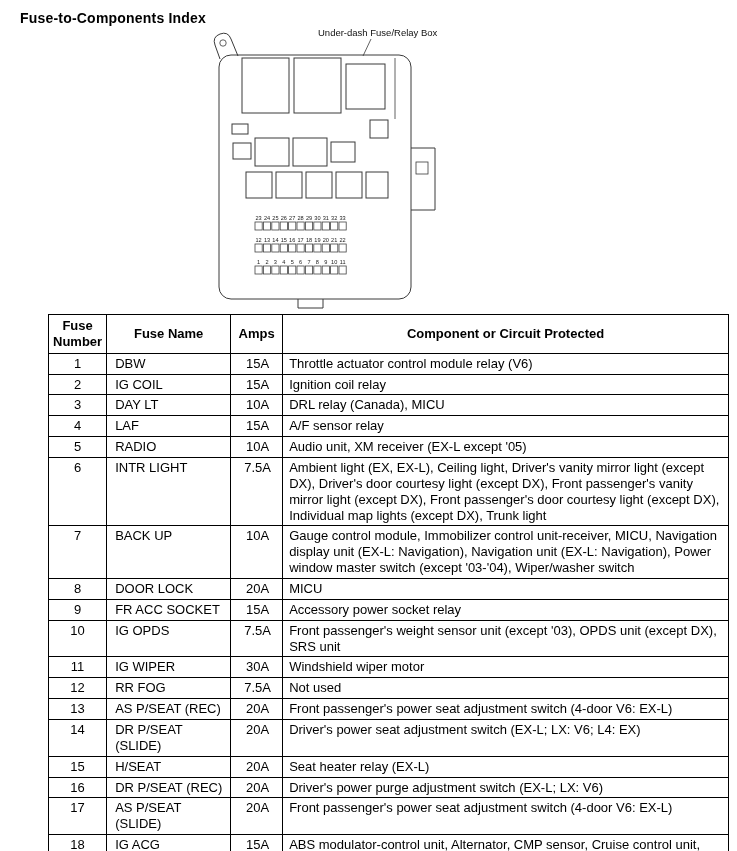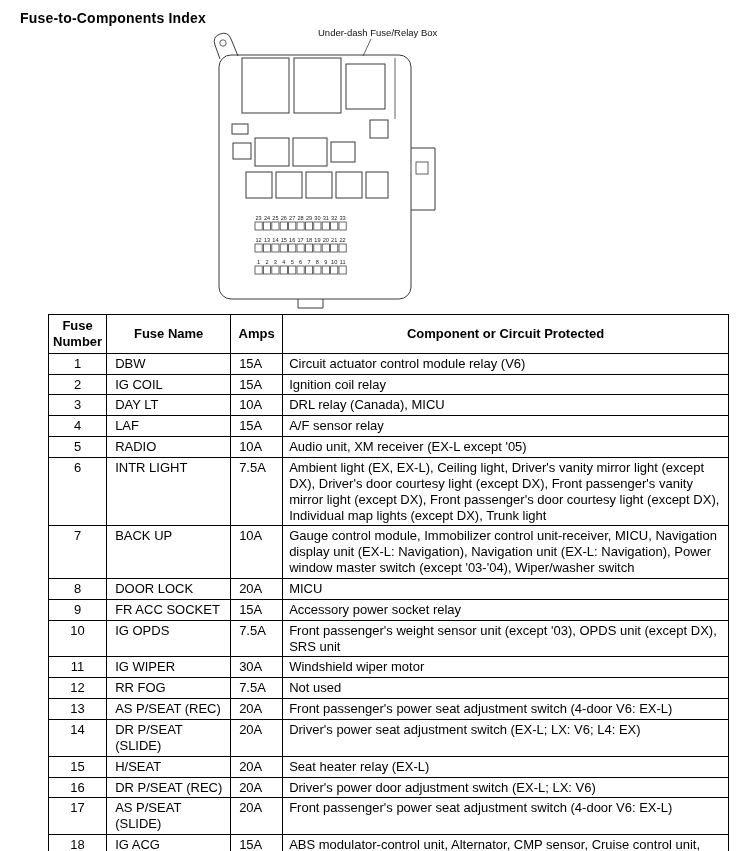--- a/index.html
+++ b/index.html
@@ -44,21 +44,21 @@
   .fuse-table th {
     font-weight: bold; text-align: center; vertical-align: middle;
     padding: 3px 4px;
   }
   th.col-num { width: 57px; white-space: pre-line; }
   th.col-name { width: 124px; text-align: center; }
   th.col-amps { width: 52px; }
   th.col-comp { width: auto; }
   td.col-num { text-align: center; white-space: pre-line; }
   td.col-name { text-align: left; padding-left: 8px; }
-  td.col-amps { text-align: left; padding-left: 8px; }
+  td.col-amps { text-align: center; padding-left: 8px; }
   td.col-comp { text-align: left; }
 </style>
 </head>
 <body>
 
 <div class="page-title">Fuse-to-Components Index</div>
 
 <div class="diagram-wrap">
   <svg viewBox="0 0 280 288" width="280" height="288">
 
@@ -177,21 +177,21 @@
         <th class="col-name">Fuse Name</th>
         <th class="col-amps">Amps</th>
         <th class="col-comp">Component or Circuit Protected</th>
       </tr>
     </thead>
     <tbody>
         <tr>
           <td class="col-num">1</td>
           <td class="col-name">DBW</td>
           <td class="col-amps">15A</td>
-          <td class="col-comp">Circuit actuator control module relay (V6)</td>
+          <td class="col-comp">Throttle actuator control module relay (V6)</td>
         </tr>
         <tr>
           <td class="col-num">2</td>
           <td class="col-name">IG COIL</td>
           <td class="col-amps">15A</td>
           <td class="col-comp">Ignition coil relay</td>
         </tr>
         <tr>
           <td class="col-num">3</td>
           <td class="col-name">DAY LT</td>
@@ -267,21 +267,21 @@
         <tr>
           <td class="col-num">15</td>
           <td class="col-name">H/SEAT</td>
           <td class="col-amps">20A</td>
           <td class="col-comp">Seat heater relay (EX-L)</td>
         </tr>
         <tr>
           <td class="col-num">16</td>
           <td class="col-name">DR P/SEAT (REC)</td>
           <td class="col-amps">20A</td>
-          <td class="col-comp">Driver's power door adjustment switch (EX-L; LX: V6)</td>
+          <td class="col-comp">Driver's power purge adjustment switch (EX-L; LX: V6)</td>
         </tr>
         <tr>
           <td class="col-num">17</td>
           <td class="col-name">AS P/SEAT (SLIDE)</td>
           <td class="col-amps">20A</td>
           <td class="col-comp">Front passenger's power seat adjustment switch (4-door V6: EX-L)</td>
         </tr>
         <tr>
           <td class="col-num">18
 (L4)</td>

